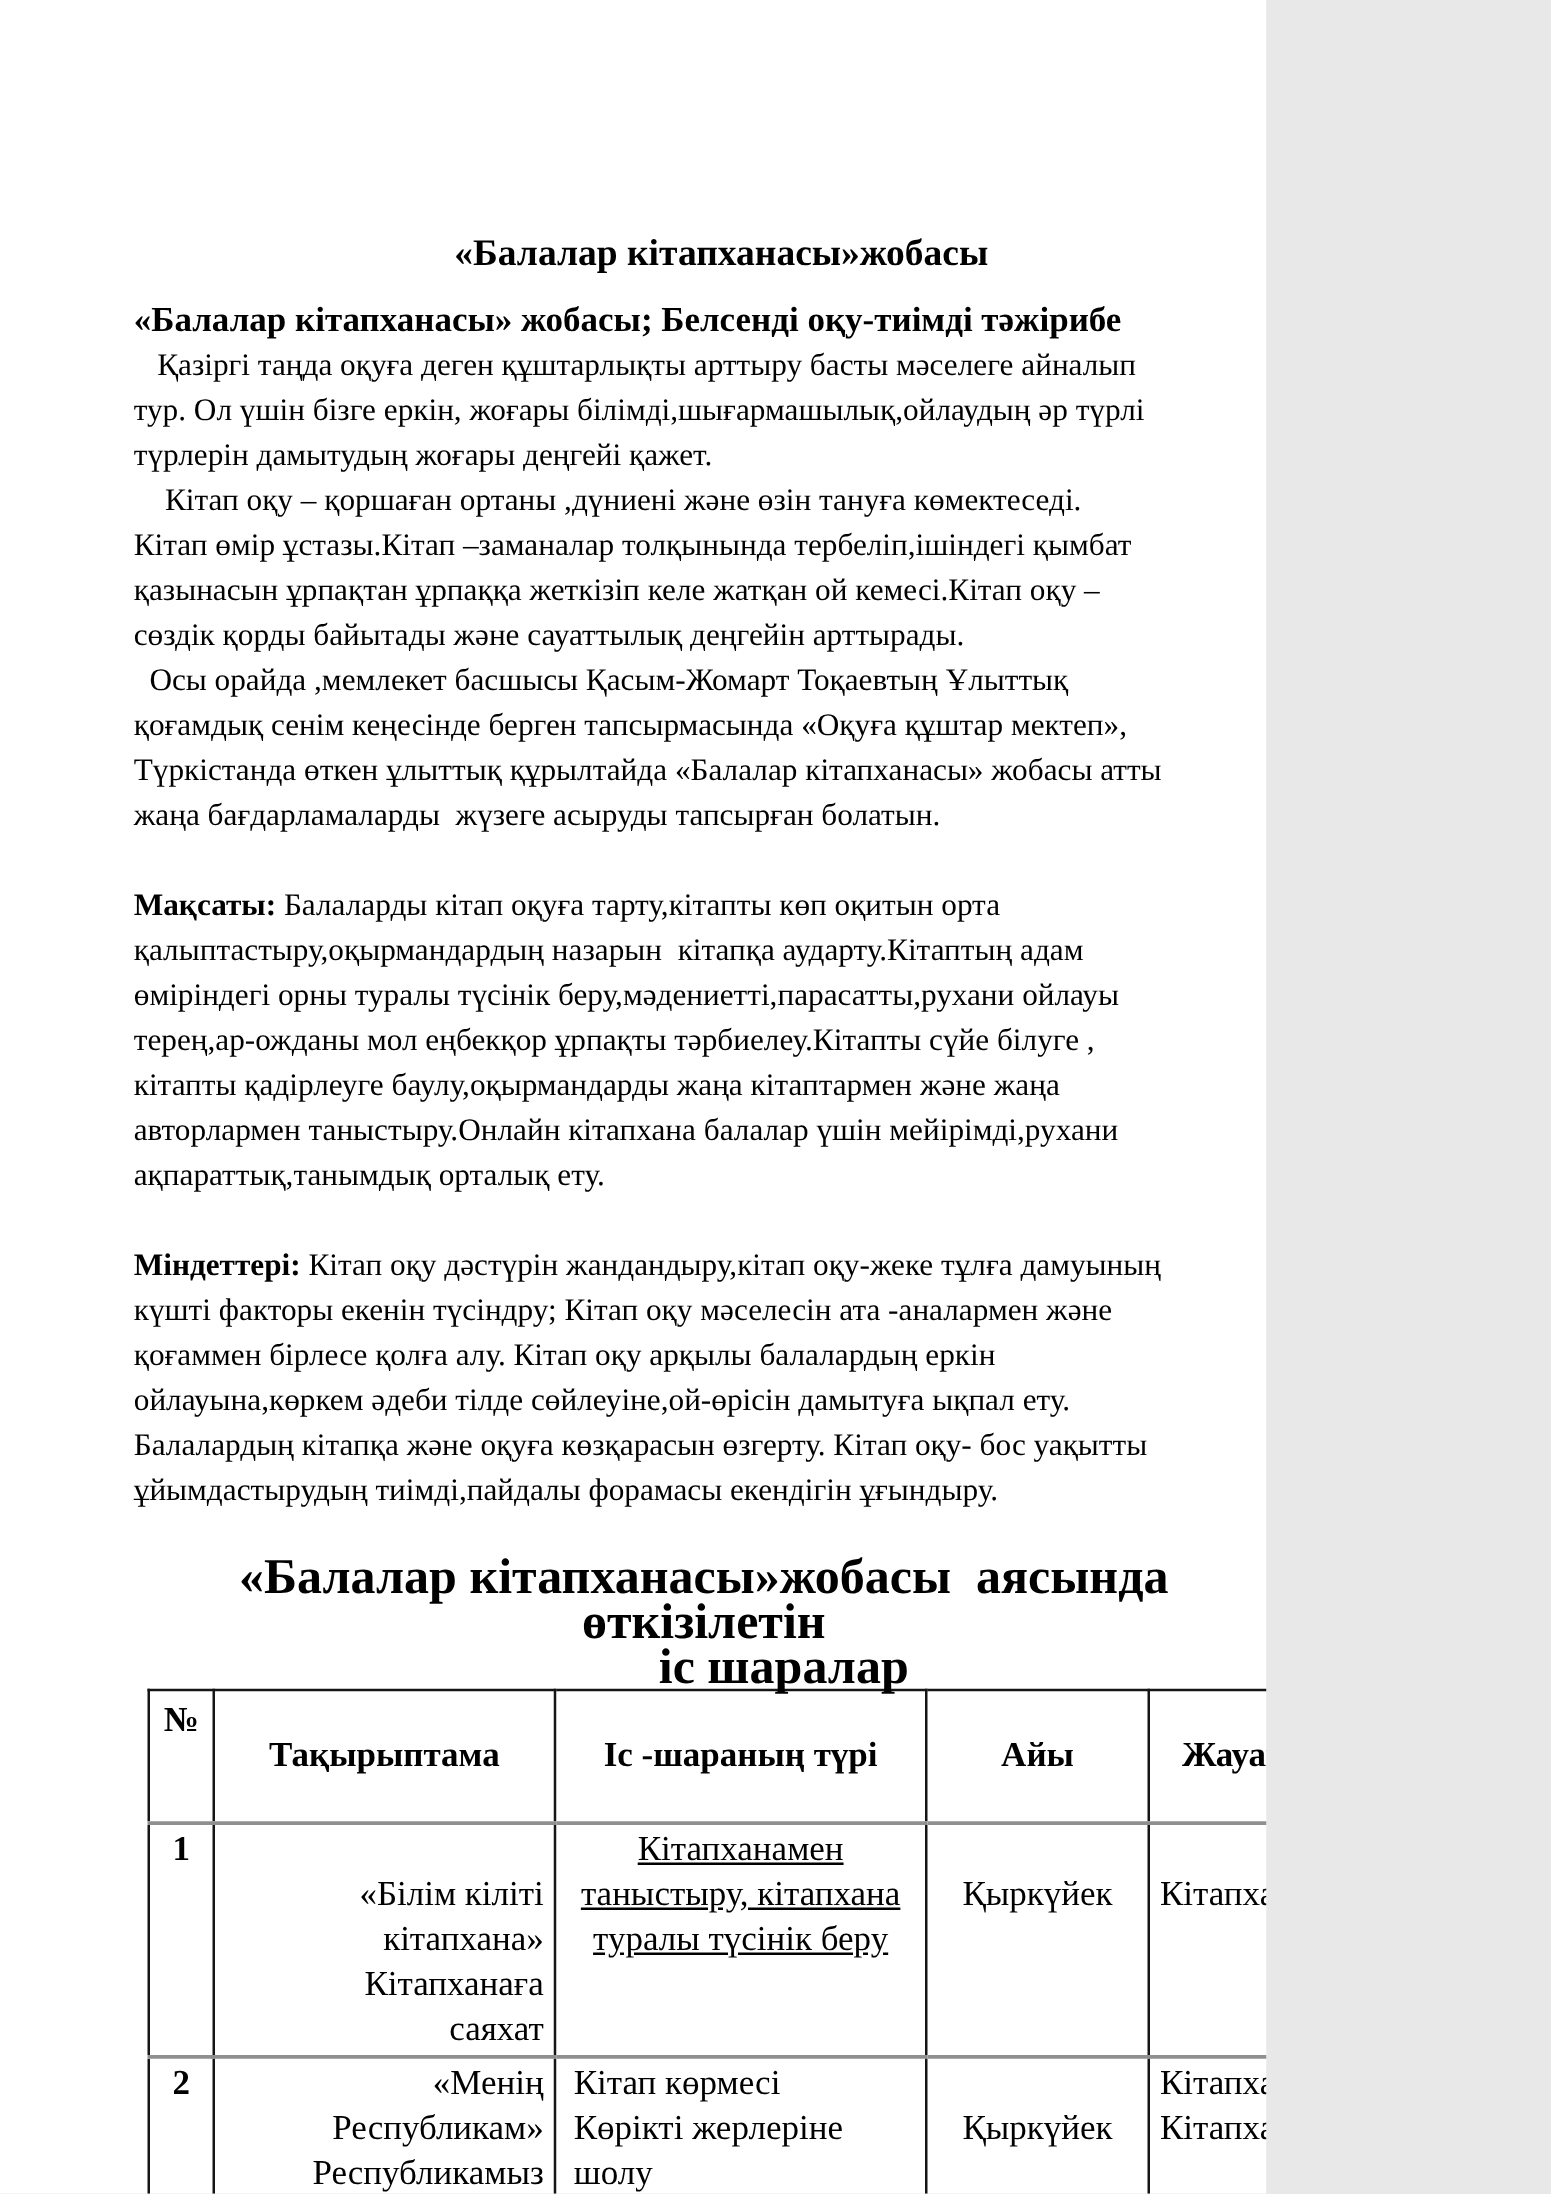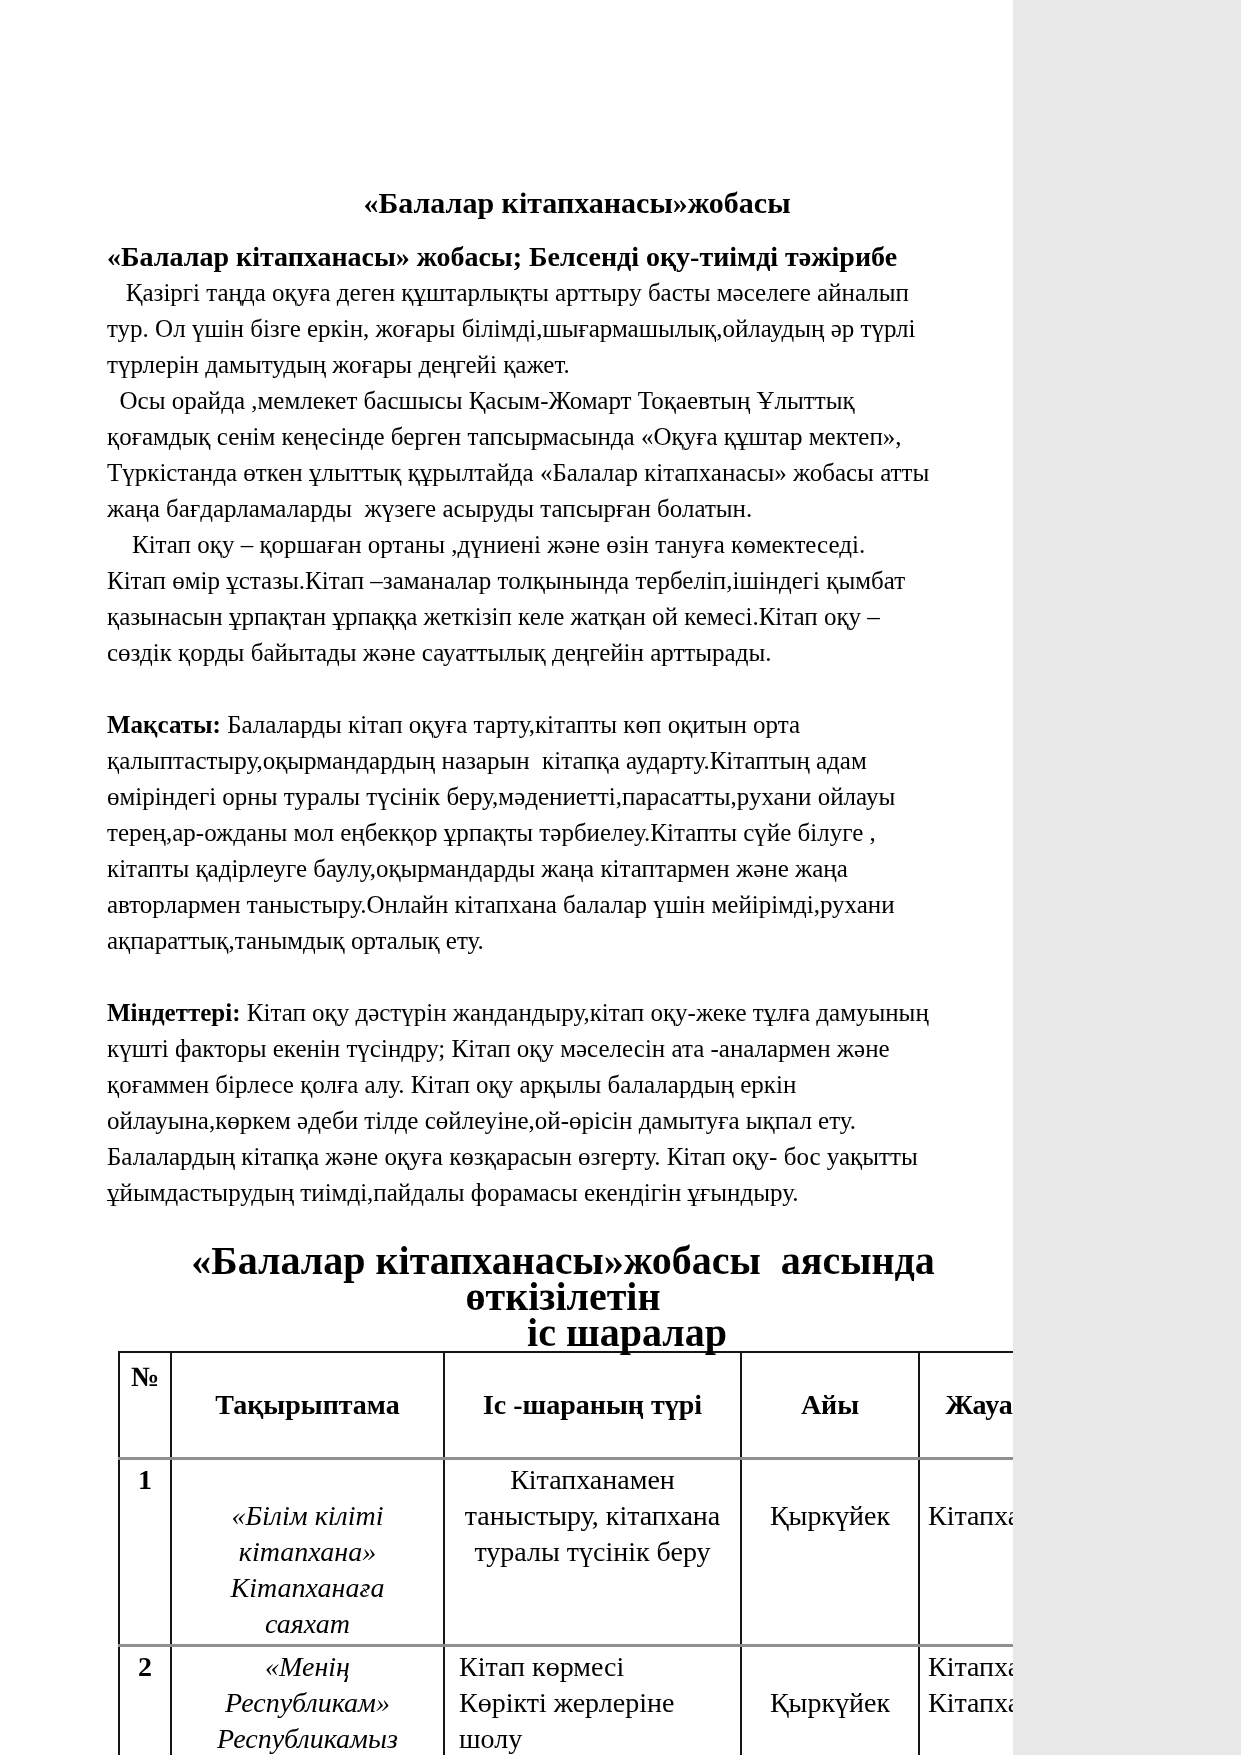--- a/index.html
+++ b/index.html
@@ -52,49 +52,49 @@
   }
   .events-table thead th{
     font-weight:bold;text-align:center;vertical-align:middle;
     height:96px;
     border-bottom:3px solid #8f8f8f;
   }
   .events-table thead th:first-child{vertical-align:top;padding-top:6px;}
   .events-table tbody tr:nth-child(1) td{height:150px;border-bottom:3px solid #8f8f8f;}
   .events-table tbody tr:nth-child(2) td{height:82px;}
   .events-table tbody td:nth-child(1){font-weight:bold;text-align:center;}
-  .events-table tbody td:nth-child(2){text-align:center;font-style:italic;}
-  .events-table tbody tr:nth-child(1) td:nth-child(3){text-align:center;}
+  .events-table tbody td:nth-child(2){text-align:right;}
+  .events-table tbody tr:nth-child(1) td:nth-child(3){text-align:center;text-decoration:underline;}
   .events-table tbody tr:nth-child(2) td:nth-child(3){text-align:left;padding-left:14px;}
   .events-table tbody td:nth-child(4){text-align:center;}
   .events-table tbody td:nth-child(5){text-align:left;}
   .events-table{border:2px solid #000;border-bottom-width:3px;}
 </style>
 </head>
 <body>
 
 <div class="page">
   <div class="content">
 
     <h1 class="doc-title">«Балалар кітапханасы»жобасы</h1>
 
     <h2 class="doc-subheading">«Балалар кітапханасы» жобасы; Белсенді оқу-тиімді тәжірибе</h2>
 
     <div>
         <p class="par">   Қазіргі таңда оқуға деген құштарлықты арттыру басты мәселеге айналып
 тур. Ол үшін бізге еркін, жоғары білімді,шығармашылық,ойлаудың әр түрлі
 түрлерін дамытудың жоғары деңгейі қажет.</p>
+        <p class="par">    Кітап оқу – қоршаған ортаны ,дүниені және өзін тануға көмектеседі.
+Кітап өмір ұстазы.Кітап –заманалар толқынында тербеліп,ішіндегі қымбат
+қазынасын ұрпақтан ұрпаққа жеткізіп келе жатқан ой кемесі.Кітап оқу –
+сөздік қорды байытады және сауаттылық деңгейін арттырады.</p>
         <p class="par">  Осы орайда ,мемлекет басшысы Қасым-Жомарт Тоқаевтың Ұлыттық
 қоғамдық сенім кеңесінде берген тапсырмасында «Оқуға құштар мектеп»,
 Түркістанда өткен ұлыттық құрылтайда «Балалар кітапханасы» жобасы атты
 жаңа бағдарламаларды  жүзеге асыруды тапсырған болатын.</p>
-        <p class="par">    Кітап оқу – қоршаған ортаны ,дүниені және өзін тануға көмектеседі.
-Кітап өмір ұстазы.Кітап –заманалар толқынында тербеліп,ішіндегі қымбат
-қазынасын ұрпақтан ұрпаққа жеткізіп келе жатқан ой кемесі.Кітап оқу –
-сөздік қорды байытады және сауаттылық деңгейін арттырады.</p>
         <p class="par labeled"><b>Мақсаты:</b> Балаларды кітап оқуға тарту,кітапты көп оқитын орта
 қалыптастыру,оқырмандардың назарын  кітапқа аударту.Кітаптың адам
 өміріндегі орны туралы түсінік беру,мәдениетті,парасатты,рухани ойлауы
 терең,ар-ожданы мол еңбекқор ұрпақты тәрбиелеу.Кітапты сүйе білуге ,
 кітапты қадірлеуге баулу,оқырмандарды жаңа кітаптармен және жаңа
 авторлармен таныстыру.Онлайн кітапхана балалар үшін мейірімді,рухани
 ақпараттық,танымдық орталық ету.</p>
         <p class="par labeled"><b>Міндеттері:</b> Кітап оқу дәстүрін жандандыру,кітап оқу-жеке тұлға дамуының
 күшті факторы екенін түсіндру; Кітап оқу мәселесін ата -аналармен және
 қоғаммен бірлесе қолға алу. Кітап оқу арқылы балалардың еркін

